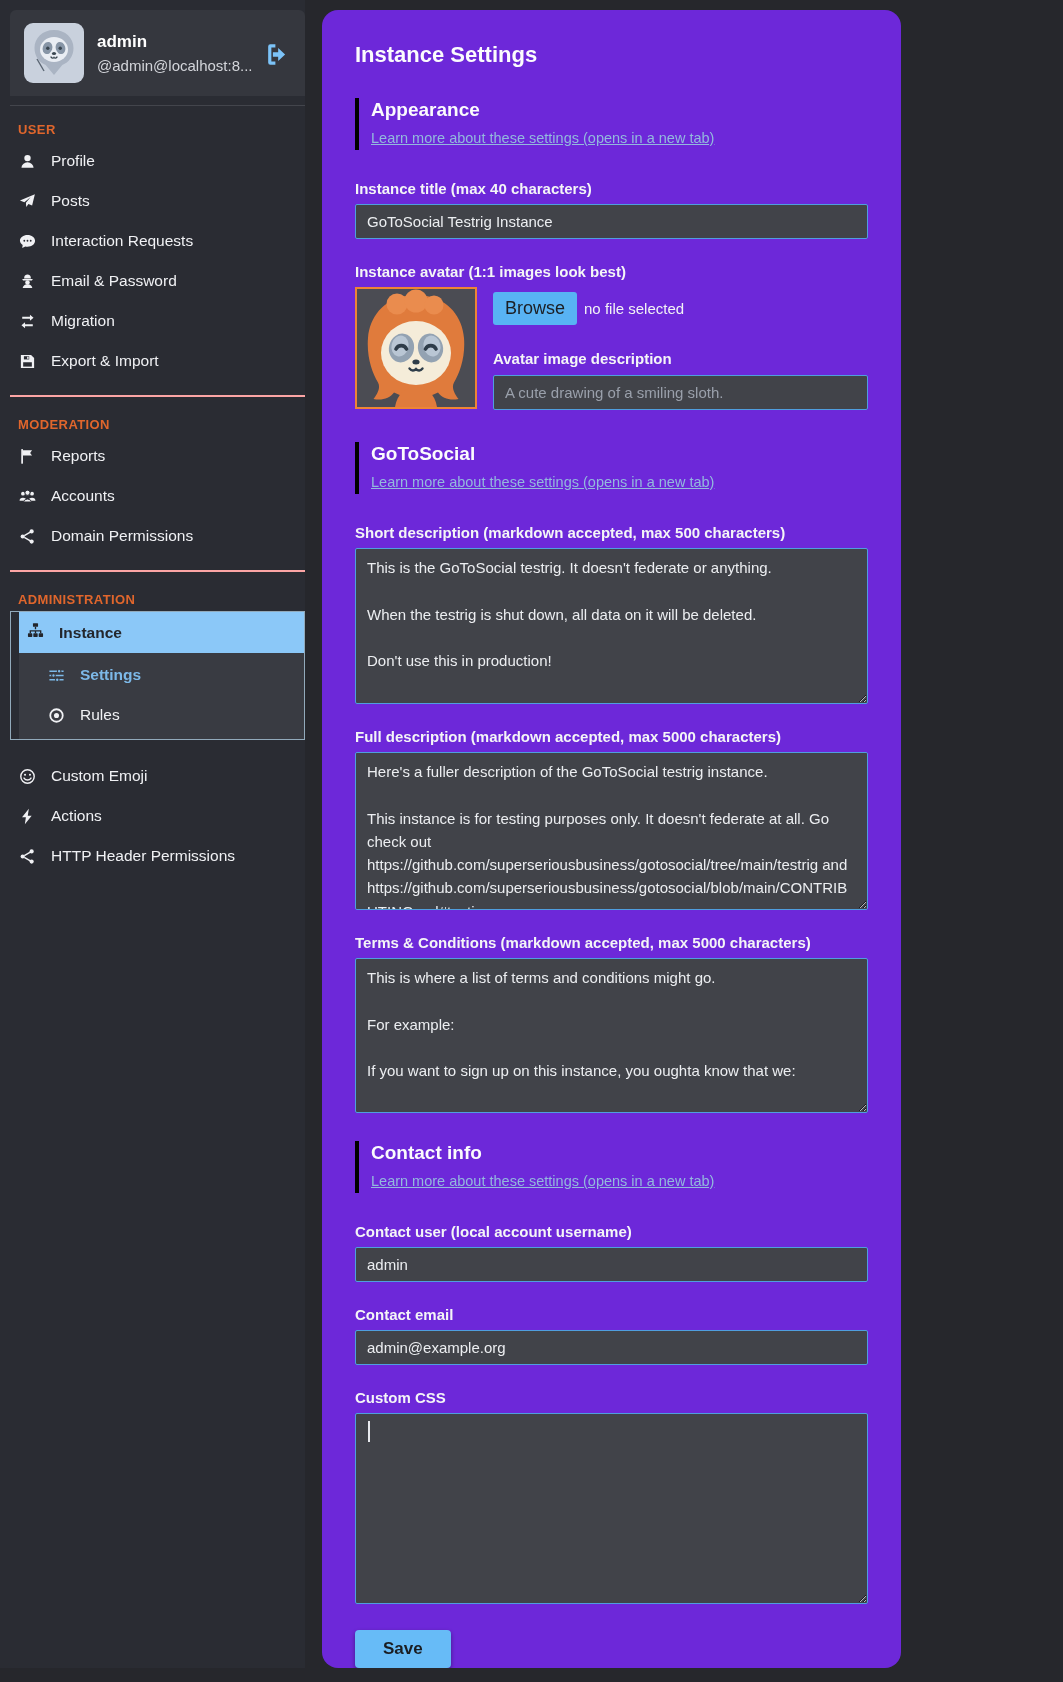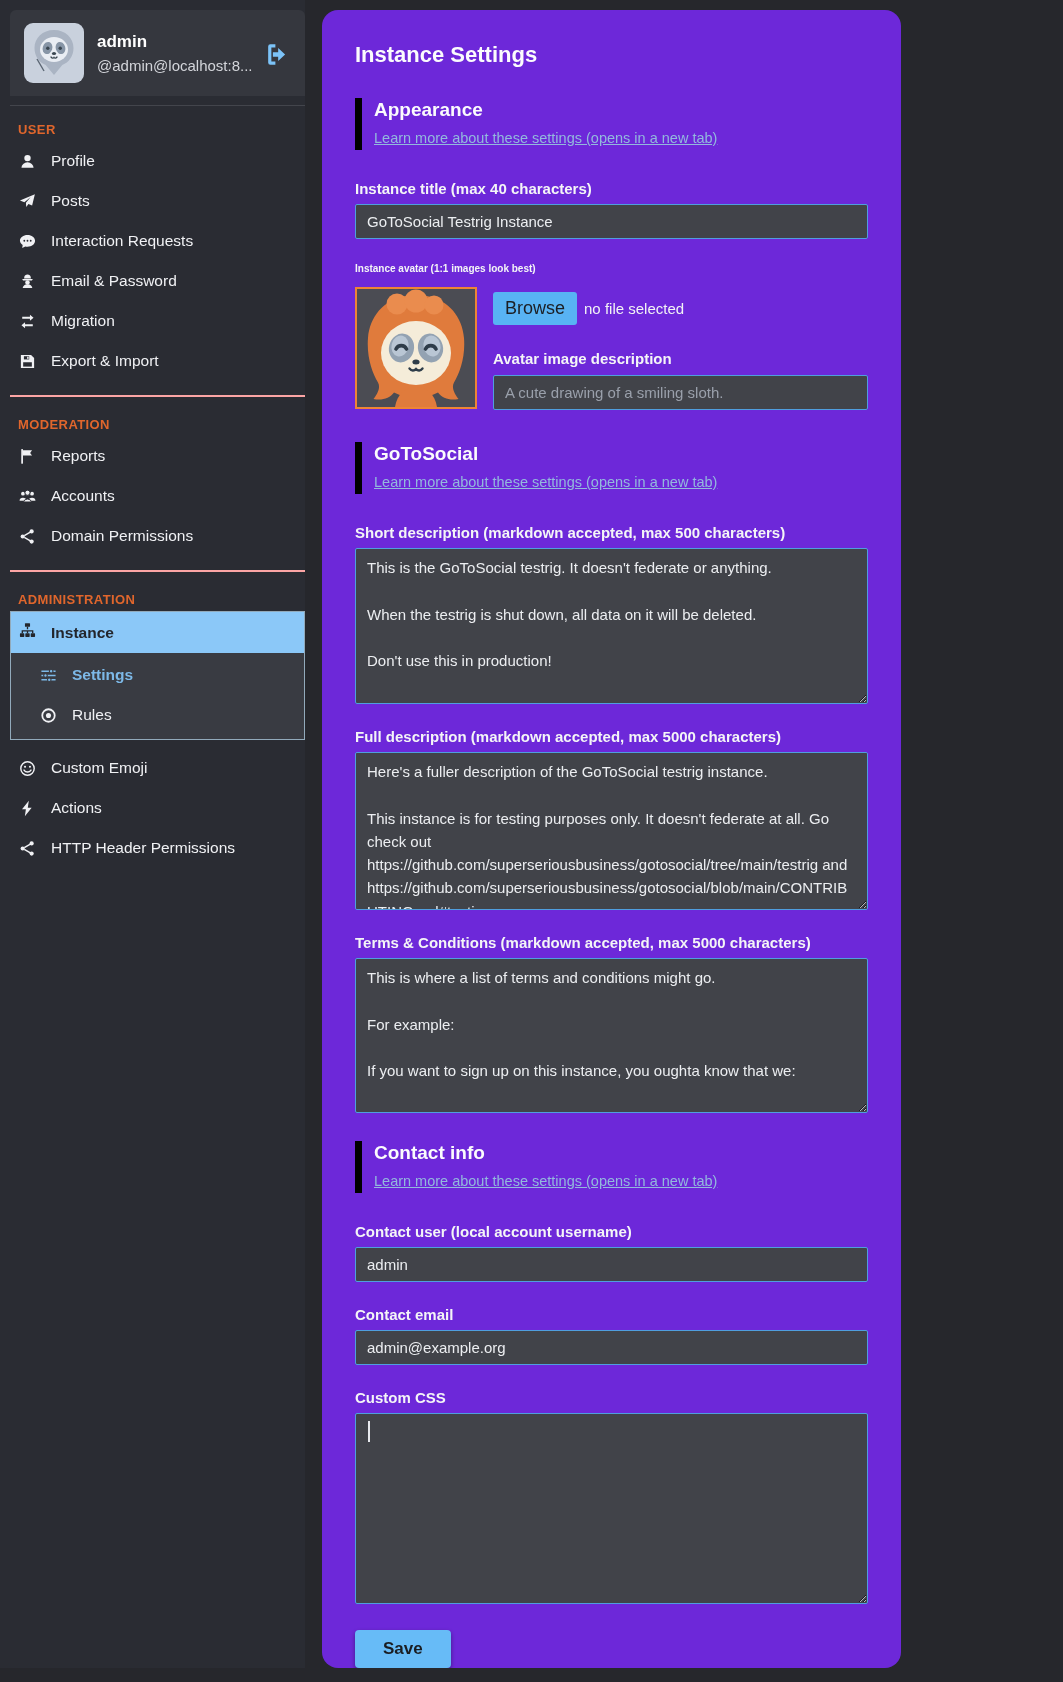--- a/index.html
+++ b/index.html
@@ -14,30 +14,30 @@
   .user-meta { line-height:1.5; min-width:0; }
   .user-name { font-weight:bold; font-size:17px; color:#ffffff; }
   .user-handle { font-size:15px; color:#d3d5da; white-space:nowrap; }
   .logout { position:absolute; right:16px; top:32px; color:#7cc3f8; cursor:pointer; }
   .side-divider { border:none; border-top:1px solid #43454c; margin:9px 0 0; }
   .side-sec { padding-top:8px; }
   .side-sec + .side-sec { border-top:2px solid #fca5a5; margin-top:14px; padding-top:12px; }
   .sec-title { color:#e0662c; font-weight:bold; font-size:13px; letter-spacing:.4px; margin:8px 0 4px 8px; }
   .nav-item { display:flex; align-items:center; gap:15px; padding:11px 8px; font-size:15.5px; color:#f0f1f4; cursor:pointer; }
   .nav-item .icon { width:18px; height:18px; display:inline-flex; align-items:center; justify-content:center; flex:none; }
-  .inst-group { border:1px solid #92aabb; margin:4px 0 8px; }
+  .inst-group { border:1px solid #92aabb; margin:4px 0 16px;padding-left:8px; }
   .inst-row { background:#8bc8f8; color:#23262c; font-weight:bold; display:flex; align-items:center; gap:15px; padding:10px 8px; font-size:15.5px; cursor:pointer; }
   .submenu { background:#393b42; padding:2px 0 4px; }
   .submenu .nav-item { padding-left:28px; }
   .sub-active { color:#7db9e8; font-weight:bold; }
 
   
   .panel { flex:1; background:#6d28d9; border-radius:16px; margin-top:10px; padding:26px 33px 30px; color:#f4f5f7; overflow:hidden; }
   h1.page-title { font-size:22px; color:#fbfbfd; margin:6px 0 30px; }
-  .section-head { border-left:7px solid #000000; padding:1px 0 3px 12px; margin-bottom:30px; }
+  .section-head { border-left:4px solid #000000; padding:1px 0 3px 12px; margin-bottom:30px; }
   .section-head h2 { font-size:19px; color:#fbfbfd; margin:0 0 8px; }
   .section-head a { color:#93b9dd; font-size:14.5px; }
   .gap-top { margin-top:28px; }
   .field { margin-bottom:24px; }
   .field > label { display:block; font-weight:bold; font-size:15px; margin-bottom:7px; color:#f4f5f7; }
   .tinput, textarea.tarea {
     width:100%; background:#414349; border:1.5px solid #4f9ede; border-radius:2px;
     color:#eceef1; font-size:15px; padding:7px 11px; font-family:inherit; outline:none;
   }
   .tinput { height:35px; }
@@ -292,21 +292,21 @@
       <h2>Appearance</h2>
       <a class="learn-link">Learn more about these settings (opens in a new tab)</a>
     </div>
 
     <div class="field">
       <label>Instance title (max 40 characters)</label>
       <input class="tinput" type="text" value="GoToSocial Testrig Instance" style="">
     </div>
 
     <div>
-      <label style="display:block;font-weight:bold;font-size:10px;margin-bottom:13px;">Instance avatar (1:1 images look best)</label>
+      <label style="display:block;font-weight:bold;font-size:15px;margin-bottom:7px;">Instance avatar (1:1 images look best)</label>
       <div class="avatar-flex">
         <div class="avatar-preview">
           <svg width="118" height="118" viewBox="0 0 118 118">
             <path d="M59 6C31 6 13 24.5 11 49c-1.5 18.5 4 34.5 10 44.5 3 5-1 12.5-4.5 16.5 8.5 2 16.5-1 20.5-6.5 6.5 3.5 14.5 5.5 22 5.5s15.5-2 22-5.5c4 5.5 12 8.5 20.5 6.5-3.5-4-7.5-11.5-4.5-16.5 6-10 11.5-26 10-44.5C105 24.5 87 6 59 6z" fill="#e07b3c"></path>
             <circle cx="40" cy="15" r="10.5" fill="#ea8c4e"></circle>
               <circle cx="59" cy="12" r="11.5" fill="#ea8c4e"></circle>
               <circle cx="77" cy="16" r="9.5" fill="#ea8c4e"></circle>
             <ellipse cx="59" cy="64" rx="35" ry="32" fill="#f5ecd9"></ellipse>
             <ellipse cx="44.5" cy="59" rx="12.5" ry="14.5" fill="#93a2b2" transform="rotate(14 44.5 59)"></ellipse>
             <ellipse cx="73.5" cy="59" rx="12.5" ry="14.5" fill="#93a2b2" transform="rotate(-14 73.5 59)"></ellipse>

